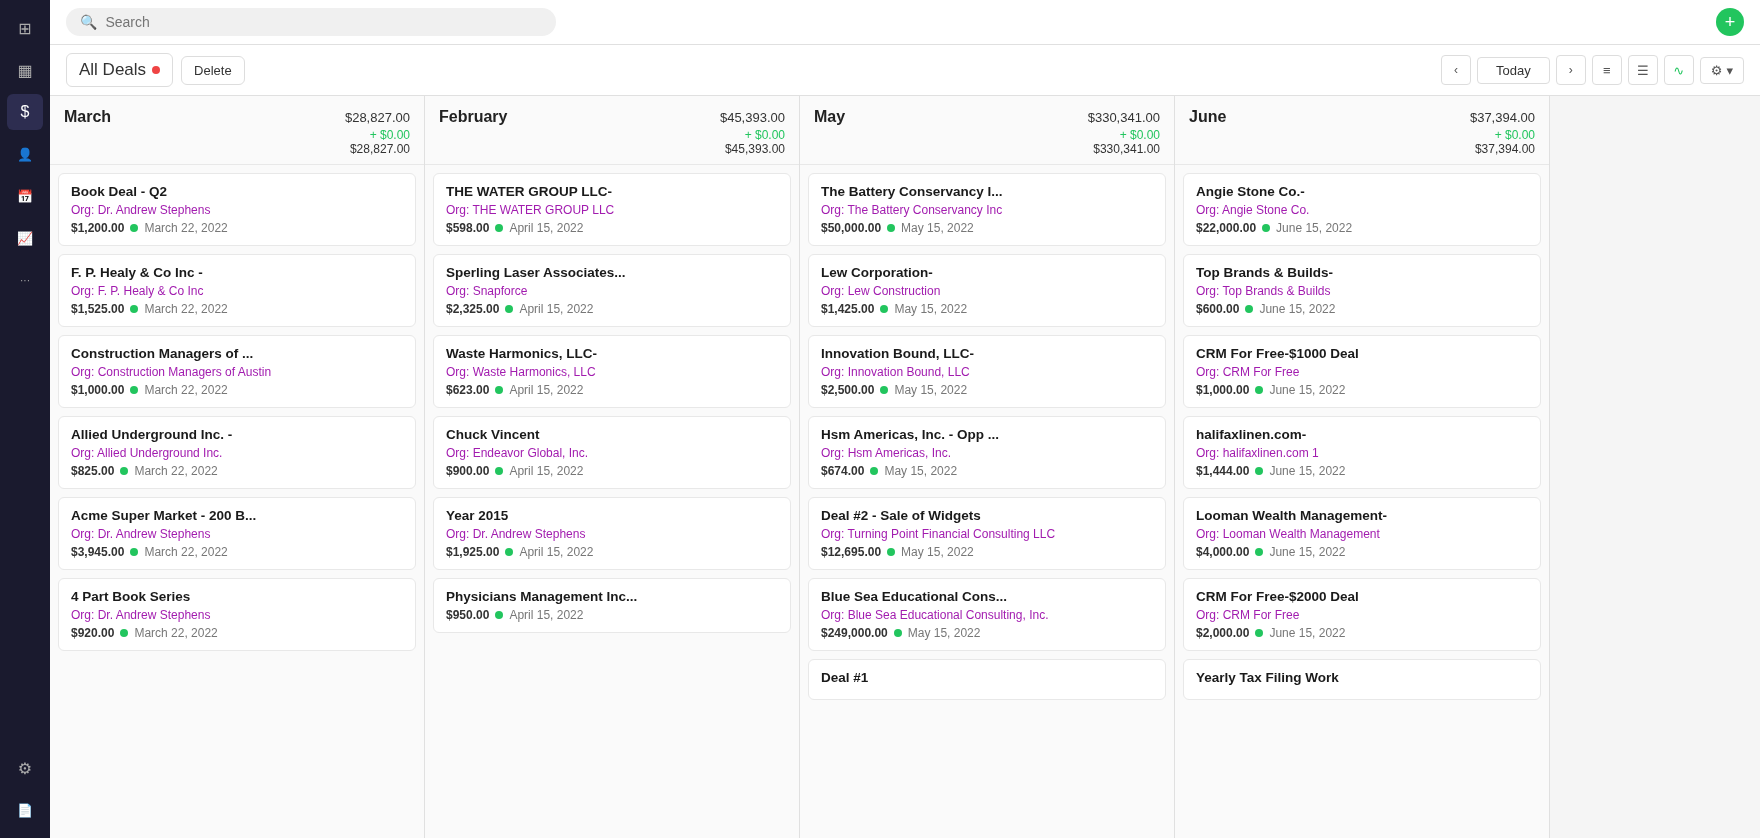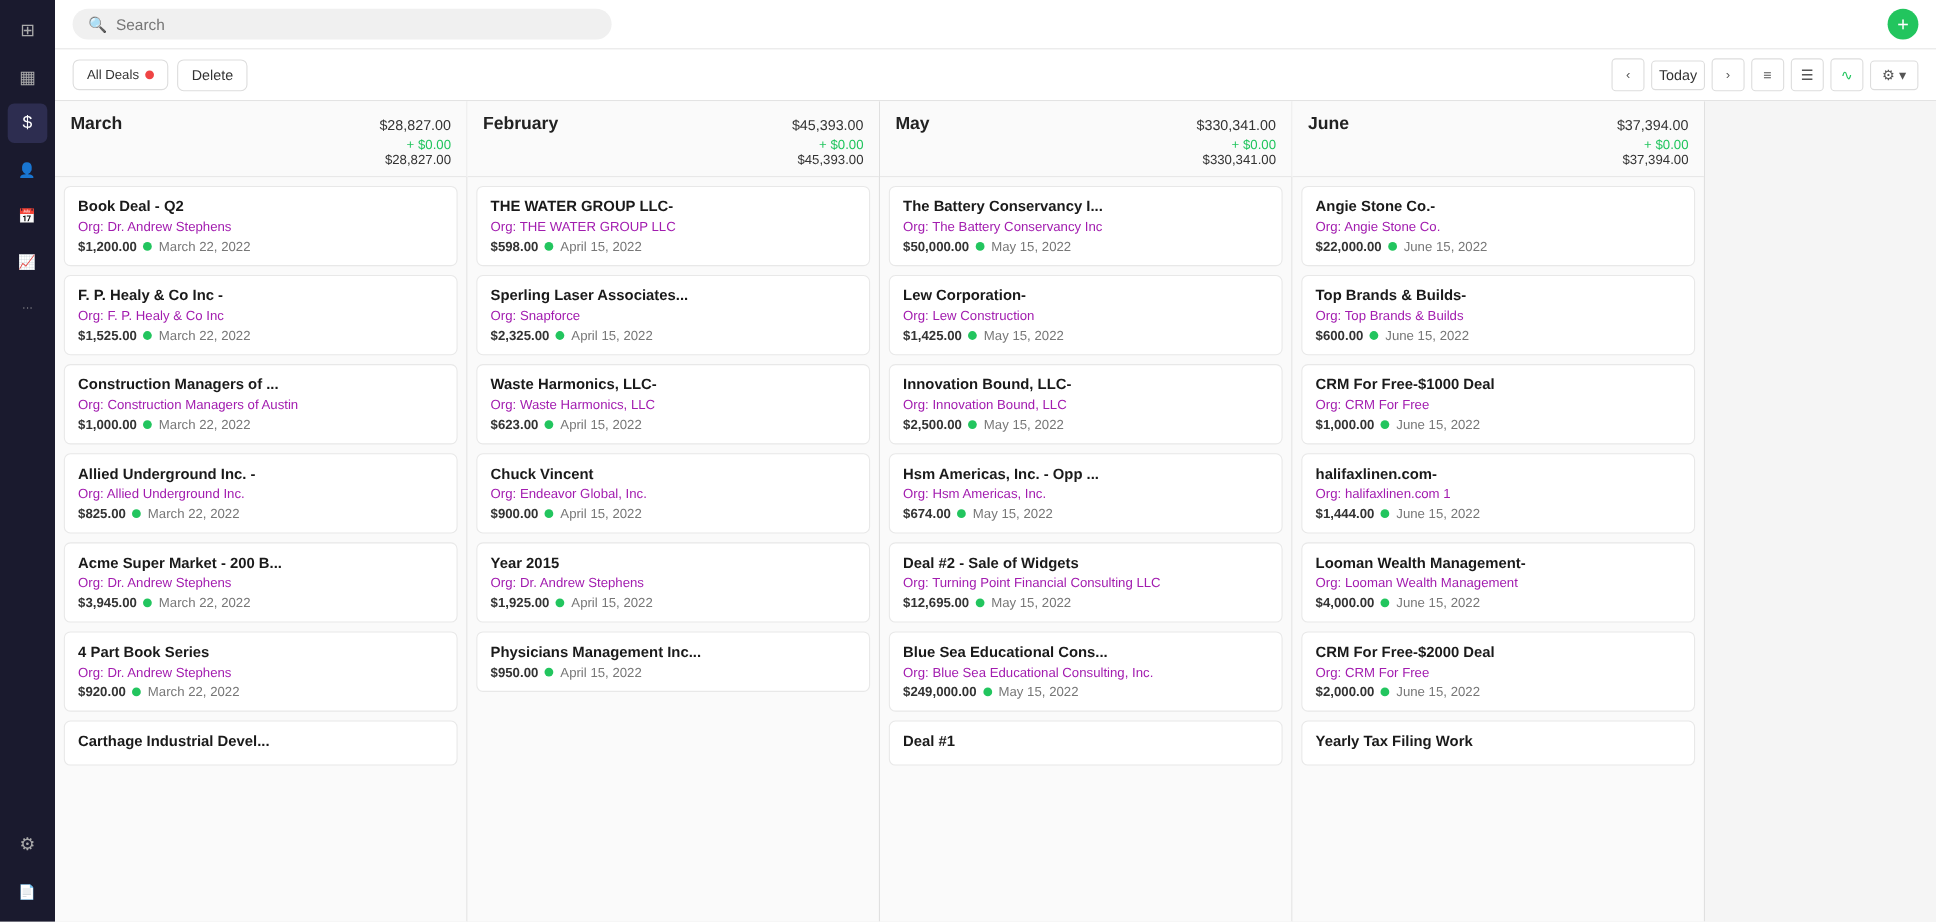--- a/index.html
+++ b/index.html
@@ -94,21 +94,21 @@
     }
     .toolbar-left { display: flex; gap: 8px; align-items: center; }
     .btn-all-deals {
       display: flex;
       align-items: center;
       gap: 6px;
       padding: 6px 12px;
       border: 1px solid #ddd;
       border-radius: 6px;
       background: #fff;
-      font-size: 12px;
+      font-size: 17px;
       cursor: pointer;
       color: #333;
     }
     .btn-all-deals .dot { width: 8px; height: 8px; background: #ef4444; border-radius: 50%; display: inline-block; }
     .btn-delete {
       padding: 6px 12px;
       border: 1px solid #ddd;
       border-radius: 6px;
       background: #fff;
       font-size: 13px;
@@ -123,21 +123,21 @@
       background: #fff;
       border-radius: 4px;
       cursor: pointer;
       display: flex;
       align-items: center;
       justify-content: center;
       font-size: 12px;
       color: #555;
     }
     .today-btn {
-      padding: 5px 6px;
+      padding: 5px 18px;
       border: 1px solid #ddd;
       background: #fff;
       border-radius: 4px;
       cursor: pointer;
       font-size: 13px;
       color: #333;
     }
     .icon-btn {
       width: 30px;
       height: 30px;
@@ -328,24 +328,20 @@
     </div>
           <div class="deal-card">
       <div class="deal-name">4 Part Book Series</div>
       <div class="deal-org">Org: Dr. Andrew Stephens</div>
       <div class="deal-meta">
         <span class="deal-amount">$920.00</span>
         <span class="deal-dot"></span>
         <span class="deal-date">March 22, 2022</span>
       </div>
     </div>
-          <div class="deal-card">
-      <div class="deal-name">Carthage Industrial Devel...</div>
-
-    </div>
         </div>
       </div>
       <div class="kanban-col">
         <div class="col-header">
     <div class="col-header-top">
       <span class="col-title">February</span>
       <div class="col-amount">
         <span>$45,393.00</span>
       </div>
     </div>

